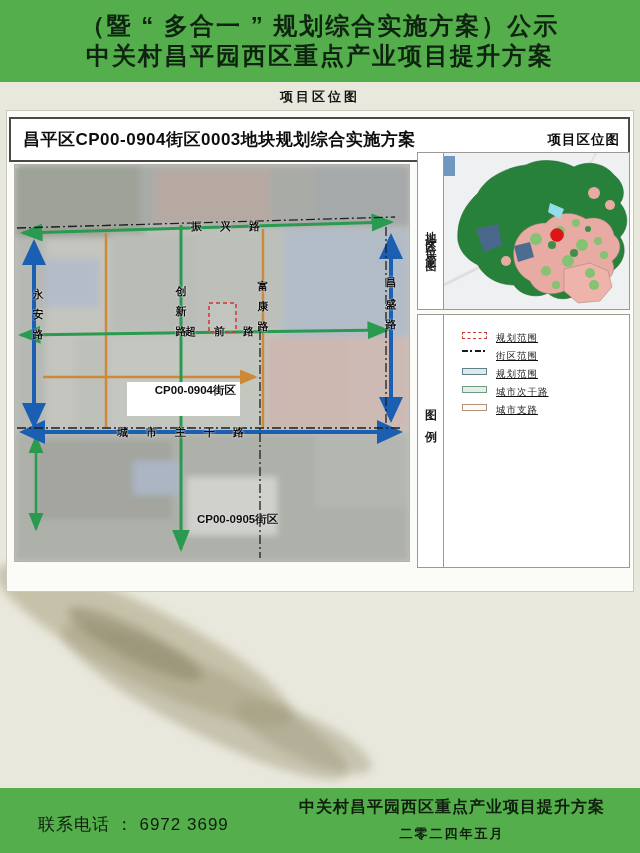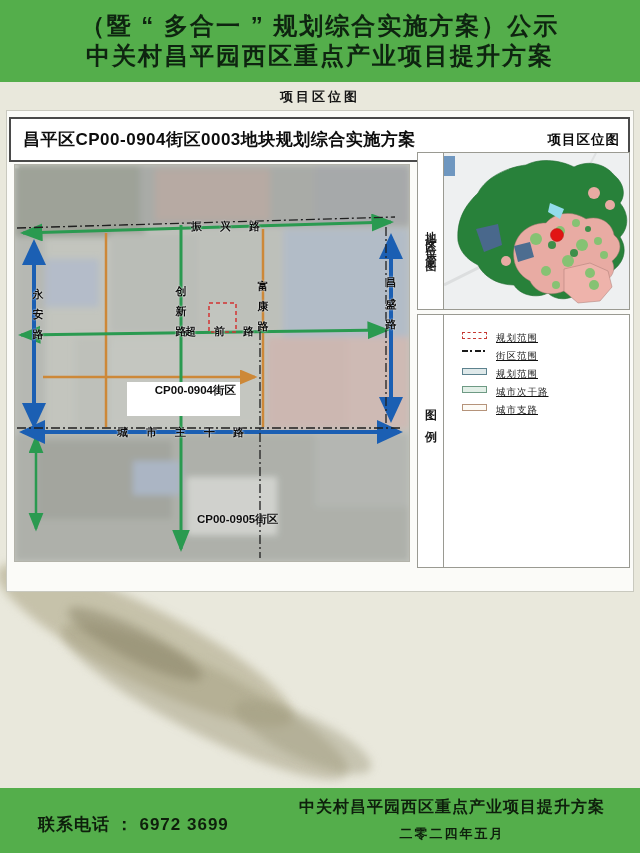--- a/index.html
+++ b/index.html
@@ -52,21 +52,21 @@
   .legend-item{display:flex;align-items:flex-start;gap:9px;margin-bottom:10px;height:8px;text-decoration:underline;}
   .sw{width:25px;height:7px;box-sizing:border-box;flex:none;}
   .sw-red{border:1px dashed #c63832;background:#fff;}
   .sw-dashdot{height:2px;background:repeating-linear-gradient(90deg,#1a1a1a 0 6px,transparent 6px 8px,#1a1a1a 8px 10px,transparent 10px 13px);}
   .sw-main{border:1px solid #5d828e;background:#dfe9ea;}
   .sw-secondary{border:1px solid #6e9a84;background:#e2efe7;}
   .sw-branch{border:1px solid #b5937a;background:#fdfbf6;}
   .legend-item span{font-size:9.5px;color:#222;letter-spacing:1px;}
 
   .footer{position:absolute;left:0;bottom:0;width:640px;height:65px;background:#54ae4b;z-index:2;}
-  .phone{position:absolute;left:38px;top:25px;font-size:17px;font-weight:bold;letter-spacing:1px;color:#0e1f0c;}
+  .phone{position:absolute;left:38px;top:25px;font-size:17px;font-weight:normal;letter-spacing:1px;color:#0e1f0c;}
   .org-block{position:absolute;right:18px;top:9px;width:340px;text-align:center;color:#0e1f0c;}
   .org-block .org{font-size:16px;font-weight:bold;letter-spacing:1px;margin-bottom:7px;}
   .org-block .date{font-size:13px;font-weight:bold;letter-spacing:2px;}
 </style>
 </head>
 <body>
 
 <div class="page">
 
   <div class="blob b1"></div>

